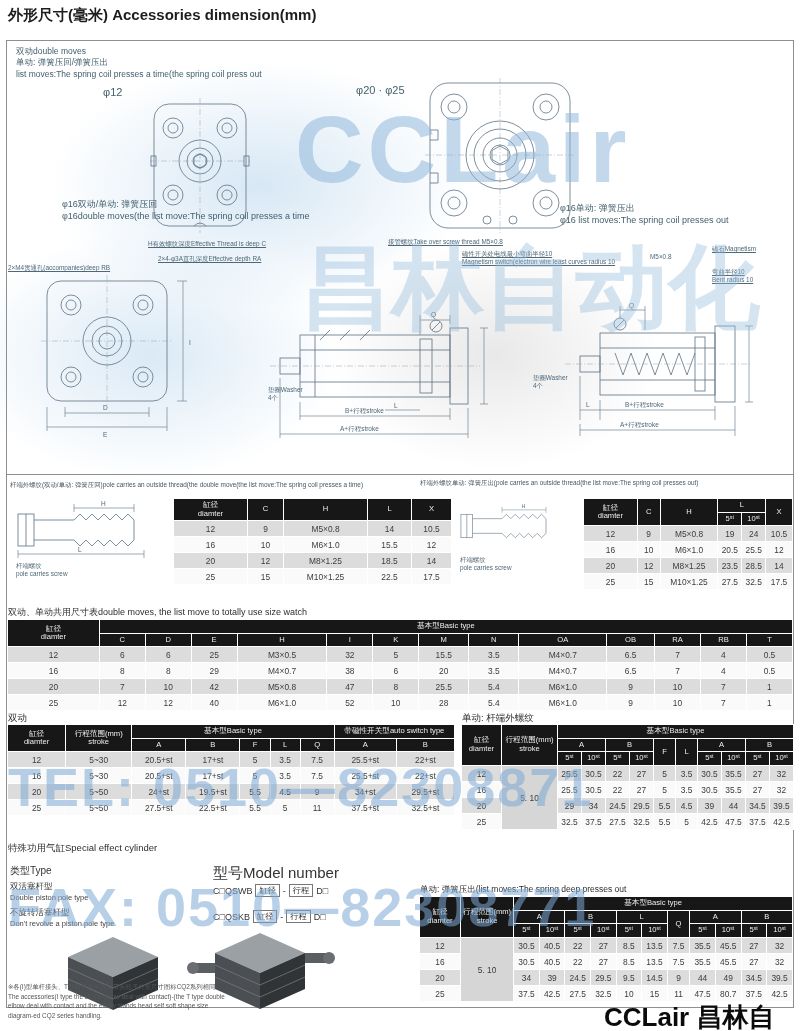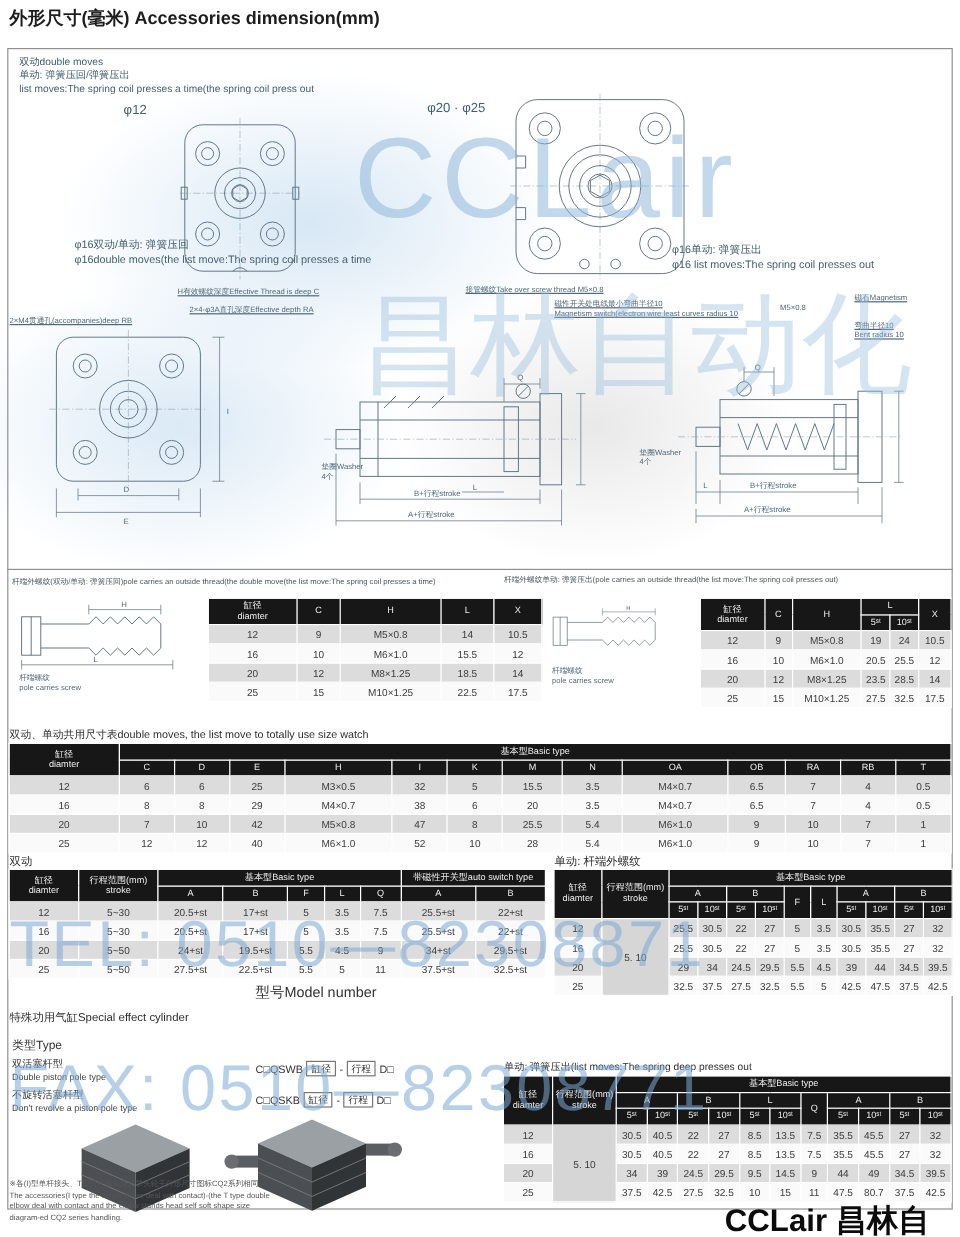--- a/index.html
+++ b/index.html
@@ -35,21 +35,21 @@
   .ln{stroke:#5d7283;stroke-width:0.8;fill:none}
   .cl{stroke:#8fa4b2;stroke-width:0.5;fill:none;stroke-dasharray:6 2 1 2}
   .dim{stroke:#5d7283;stroke-width:0.6;fill:none}
   .dimtxt{font-size:6.5px;fill:#4f6878}
   .iso-top{fill:#9aa0a4}.iso-left{fill:#4b4f53}.iso-right{fill:#303437}
   .iso-line{stroke:#777;stroke-width:0.8;fill:none}
   
   .modelline{display:flex;align-items:center;gap:3px;font-size:9px;color:#333;z-index:2}
   .tagbox{border:1px solid #777;padding:0 3px;font-size:8.2px;line-height:1.4}
   
-  .wm{position:absolute;pointer-events:none;font-weight:400;z-index:20;white-space:nowrap}
+  .wm{position:absolute;pointer-events:none;font-weight:700;z-index:20;white-space:nowrap}
   .wm-brand{font-size:95px;color:rgba(140,180,216,.52);letter-spacing:4px}
   .wm-cn{font-size:92px;color:rgba(150,188,220,.40);white-space:normal;width:505px;line-height:1.08;word-break:break-all}
   .wm-line{font-size:54px;color:rgba(125,170,212,.55);letter-spacing:2px}
 </style>
 </head>
 <body>
 
 <div class="blob" style="left:50px;top:60px;width:420px;height:250px;background:radial-gradient(closest-side,rgba(182,212,236,.55),rgba(182,212,236,0))"></div>
 <div class="blob" style="left:-40px;top:230px;width:380px;height:250px;background:radial-gradient(closest-side,rgba(182,212,236,.5),rgba(182,212,236,0))"></div>
 <div class="blob" style="left:330px;top:240px;width:330px;height:230px;background:radial-gradient(closest-side,rgba(205,205,205,.45),rgba(205,205,205,0))"></div>
@@ -699,21 +699,21 @@
           <td>47.5</td>
           <td>37.5</td>
           <td>42.5</td>
         </tr>
       </tbody>
   </table>
 </div>
 
 <div class="abs seccap" style="left:8px;top:842px">特殊功用气缸Special effect cylinder</div>
 <div class="abs" style="left:10px;top:864px;font-size:10px;color:#333;z-index:2">类型Type</div>
-<div class="abs" style="left:213px;top:819px;font-size:12px;color:#333;z-index:2">型号Model number</div>
+<div class="abs" style="left:213px;top:864px;font-size:15px;color:#333;z-index:2">型号Model number</div>
 
 <div class="abs" style="left:10px;top:881px;z-index:2">
   <div style="font-size:8.5px;color:#333">双活塞杆型</div>
   <div style="font-size:7.5px;color:#444">Double piston pole type</div>
 </div>
 <div class="abs modelline" style="left:213px;top:884px">
   <span>C□QSWB</span>
   <span class="tagbox">缸径</span>
   <span>-</span>
   <span class="tagbox">行程</span>

